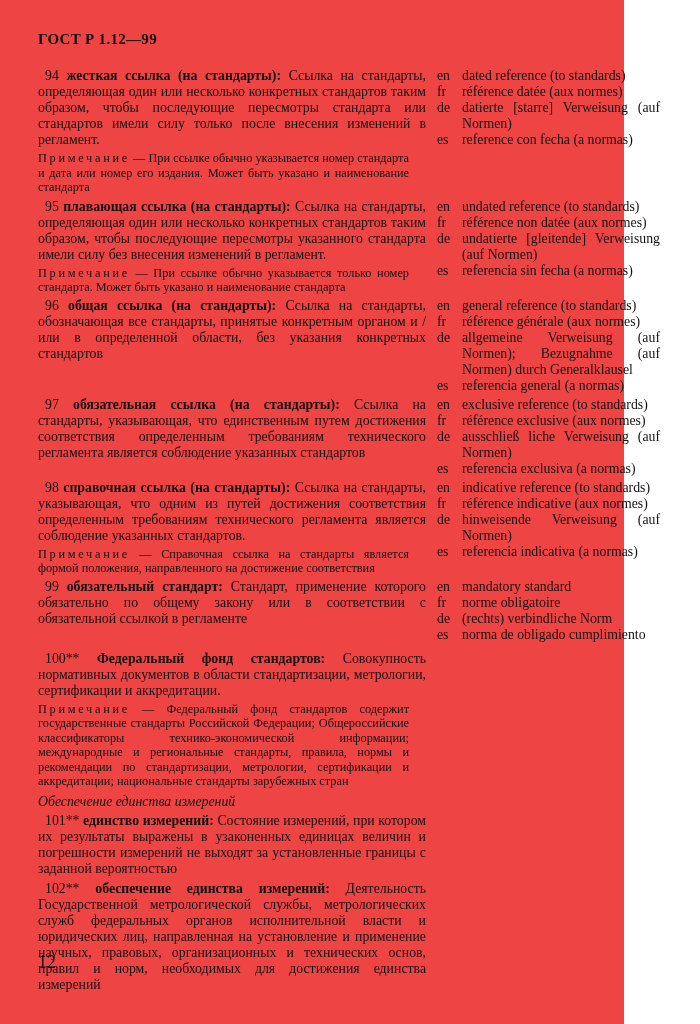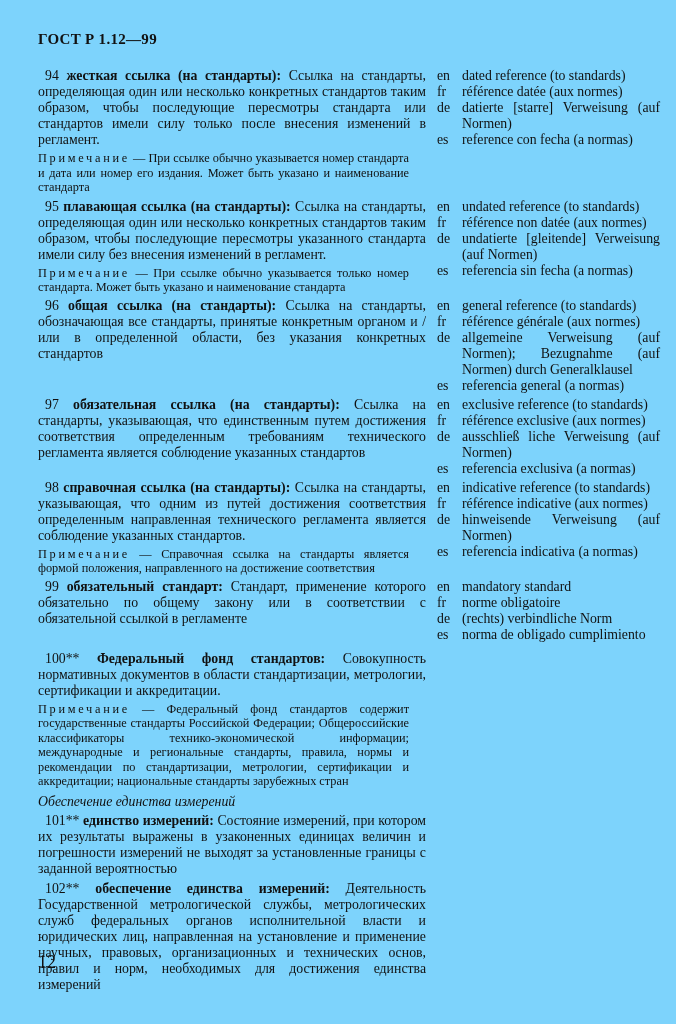--- a/index.html
+++ b/index.html
@@ -9,25 +9,25 @@
   }
   body {
     width: 700px;
     height: 1024px;
     font-family: "Liberation Serif", serif;
     color: #111111;
     overflow: hidden;
   }
   .page {
     position: relative;
-    width: 676px;
+    width: 624px;
     height: 1024px;
     box-sizing: border-box;
     padding: 30px 40px 0 38px;
-    background: #7dd3fc;
+    background: #ef4444;
   }
   .doc-header {
     font-weight: bold;
     font-size: 15px;
     line-height: 18px;
     letter-spacing: 0.02em;
   }
   .entries {
     margin-top: 20px;
   }
@@ -188,21 +188,21 @@
     <span class="trans-text">ausschließ liche Verweisung (auf Normen)</span>
   </div>
           <div class="trans-row">
     <span class="lang">es</span>
     <span class="trans-text">referencia exclusiva (a normas)</span>
   </div>
         </div>
   </div>
       <div class="entry entry-4">
     <div class="col-left">
-      <p class="definition"><span class="num">98</span> <span class="term">справочная ссылка (на стандарты):</span> <span class="deftext">Ссылка на стандарты, указывающая, что одним из путей достижения соответствия определенным направленная технического регламента является соблюдение указанных стандартов.</span></p>
+      <p class="definition"><span class="num">98</span> <span class="term">справочная ссылка (на стандарты):</span> <span class="deftext">Ссылка на стандарты, указывающая, что одним из путей достижения соответствия определенным требованиям технического регламента является соблюдение указанных стандартов.</span></p>
       <p class="note"><span class="note-label">Примечание</span> <span class="note-text">— Справочная ссылка на стандарты является формой положения, направленного на достижение соответствия</span></p>
     </div>
     <div class="col-right">
           <div class="trans-row">
     <span class="lang">en</span>
     <span class="trans-text">indicative reference (to standards)</span>
   </div>
           <div class="trans-row">
     <span class="lang">fr</span>
     <span class="trans-text">référence indicative (aux normes)</span>

